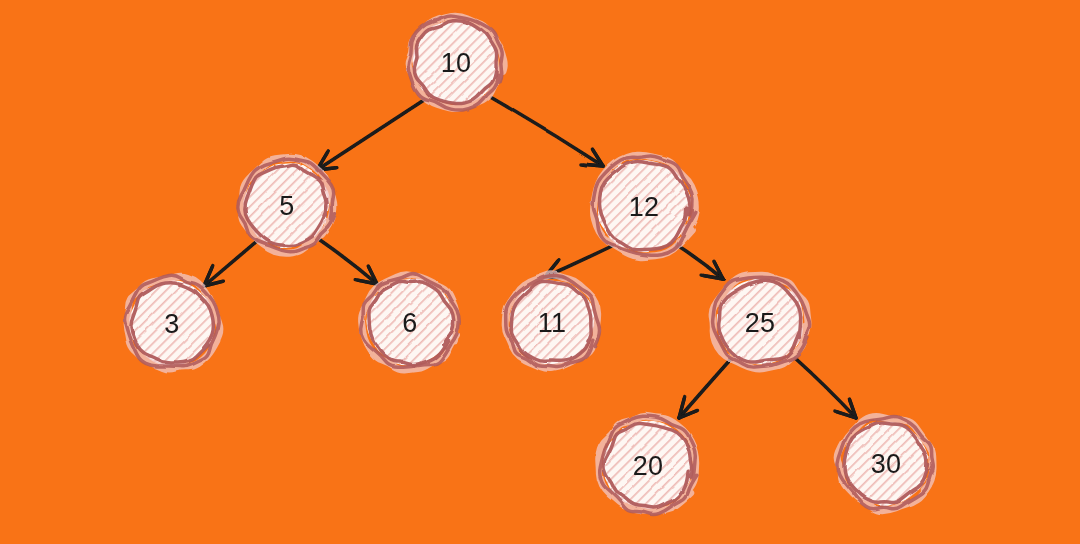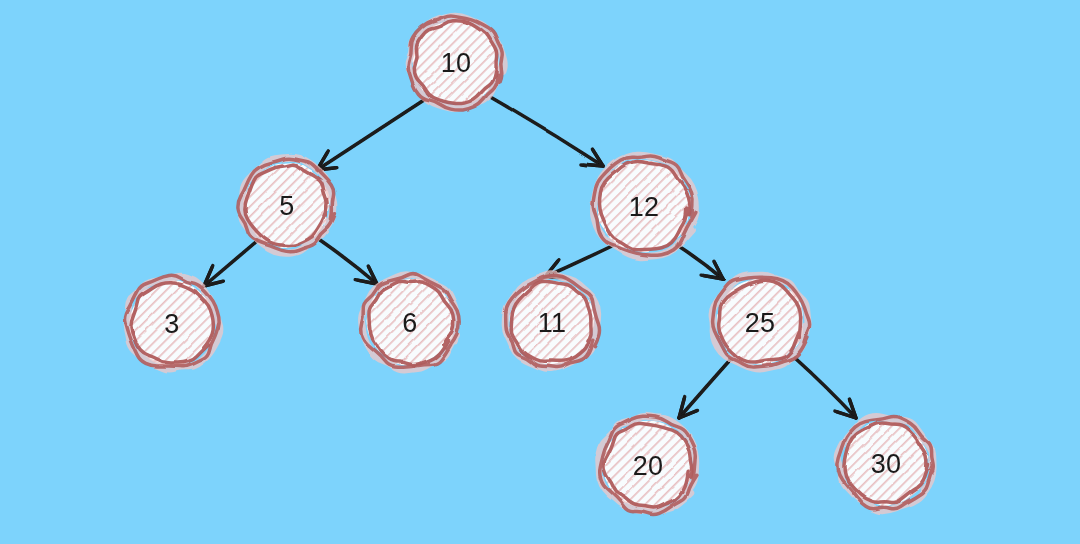--- a/index.html
+++ b/index.html
@@ -10,21 +10,21 @@
   body {
     width: 1080px;
     height: 544px;
     overflow: hidden;
     font-family: "Liberation Sans", sans-serif;
   }
   #canvas-wrap {
     position: relative;
     width: 1080px;
     height: 544px;
-    background: #7dd3fc;
+    background: #f97316;
   }
   svg#tree-svg {
     display: block;
     width: 1080px;
     height: 544px;
   }
   .node-label {
     font-family: "Liberation Sans", sans-serif;
     font-size: 27px;
     fill: #1a1a1a;

